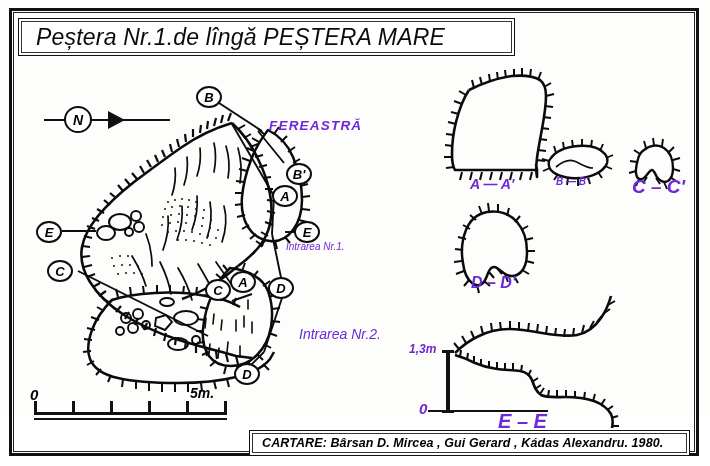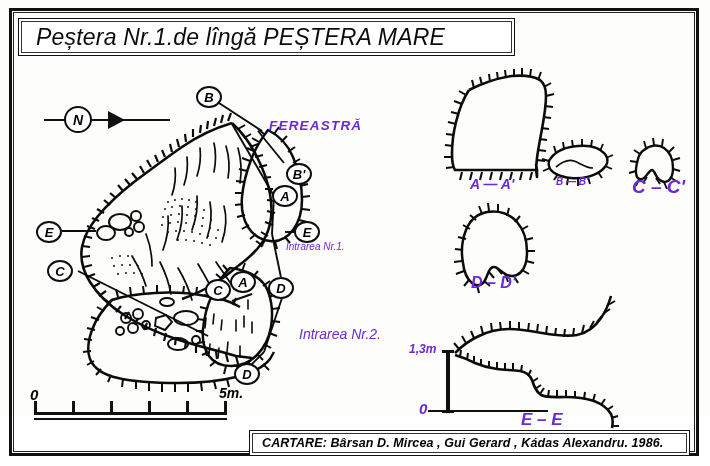--- a/index.html
+++ b/index.html
@@ -83,21 +83,21 @@
     border-left:17px solid #111;
   }
 
   
   .scale-wrap{position:absolute;left:34px;top:402px;width:195px;height:22px;}
   .scale-bar{position:absolute;left:0;top:10px;width:193px;height:3px;background:#111;}
   .scale-bar2{position:absolute;left:0;top:16px;width:193px;height:1.5px;background:#111;}
   .tick{position:absolute;top:-1px;width:2.6px;height:12px;background:#111;}
   .scale-end{position:absolute;top:-1px;width:3px;height:14px;background:#111;}
   .scale-lbl-left{position:absolute;left:-4px;top:-16px;font-style:italic;font-weight:700;font-size:15px;}
-  .scale-lbl-right{position:absolute;left:185px;top:-17px;font-style:italic;font-weight:700;font-size:14px;}
+  .scale-lbl-right{position:absolute;left:156px;top:-17px;font-style:italic;font-weight:700;font-size:14px;}
 
   
   .vscale{position:absolute;left:443px;top:352px;width:10px;height:60px;}
   .vscale-bar{position:absolute;left:3px;top:0;width:4px;height:60px;background:#111;}
   .vscale-cap{position:absolute;left:-1px;top:-2px;width:12px;height:3px;background:#111;}
   .vscale-foot{position:absolute;left:-1px;top:58px;width:12px;height:3px;background:#111;}
   .base-line{position:absolute;left:428px;top:410px;width:120px;height:1.6px;background:#111;}
 
   svg{position:absolute;left:0;top:0;width:710px;height:466px;overflow:visible;}
   svg .ink{fill:none;stroke:#0b0b0b;}
@@ -629,21 +629,21 @@
   <div class="marker" style="left:294px;top:221px;">E</div>
   <div class="marker" style="left:47px;top:260px;">C</div>
   <div class="marker" style="left:205px;top:279px;">C</div>
   <div class="marker" style="left:268px;top:277px;">D</div>
   <div class="marker" style="left:234px;top:363px;">D</div>
 
   <div class="hw hw-b" style="left:470px;top:176px;font-size:14px;text-align:right;">A — A'</div>
   <div class="hw hw-b" style="left:556px;top:176px;font-size:10px;">B — B'</div>
   <div class="hw hw-b" style="left:632px;top:176px;font-size:19px;">C – C'</div>
   <div class="hw hw-b" style="left:471px;top:274px;font-size:16px;font-style:italic;">D – D'</div>
-  <div class="hw hw-b" style="left:521px;top:410px;font-size:17px;">E – E</div>
+  <div class="hw hw-b" style="left:498px;top:410px;font-size:20px;">E – E</div>
 
   <div class="hw hw-b" style="left:409px;top:342px;font-size:12px;">1,3m</div>
   <div class="hw hw-b" style="left:419px;top:400px;font-size:15px;">0</div>
   <div class="base-line"></div>
   <div class="vscale">
     <div class="vscale-bar"></div>
     <div class="vscale-cap"></div>
     <div class="vscale-foot"></div>
   </div>
 
@@ -655,16 +655,16 @@
     <div class="tick" style="left:76px;"></div>
     <div class="tick" style="left:114px;"></div>
     <div class="tick" style="left:152px;"></div>
     <div class="scale-end" style="left:190px;"></div>
     <div class="scale-lbl-left">0</div>
     <div class="scale-lbl-right">5m.</div>
   </div>
 
   <div class="caption-box"></div>
   <div class="caption-box2">
-    <span class="caption-text">CARTARE: Bârsan D. Mircea , Gui Gerard , Kádas Alexandru. 1986.</span>
+    <span class="caption-text">CARTARE: Bârsan D. Mircea , Gui Gerard , Kádas Alexandru. 1980.</span>
   </div>
 
 </div>
 
 </body></html>

